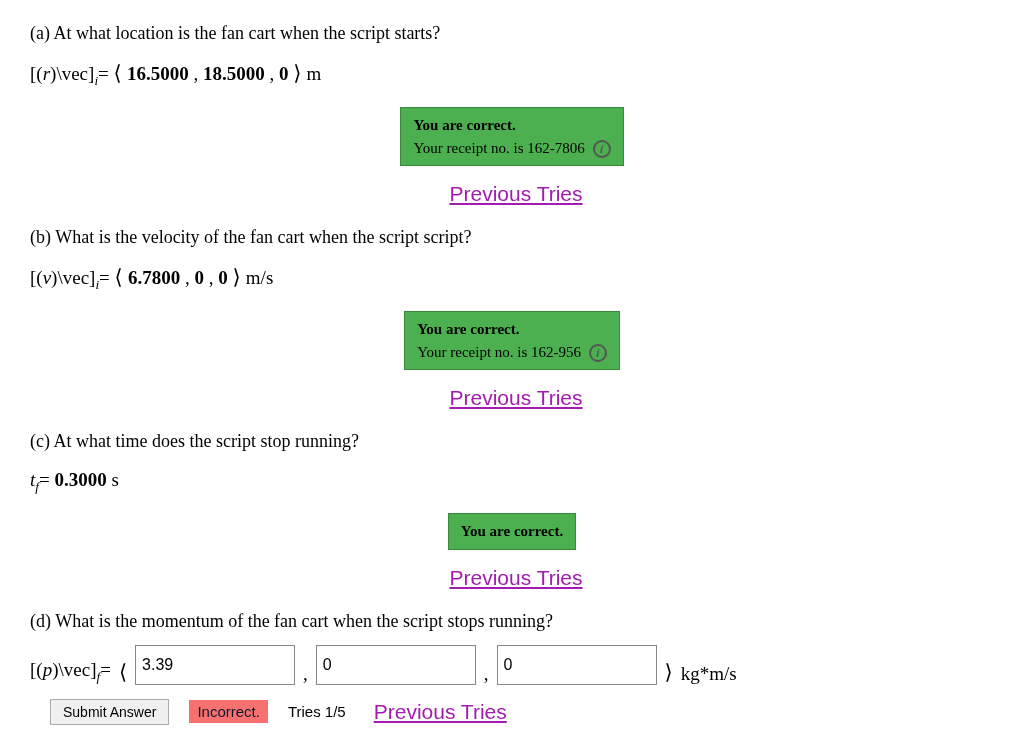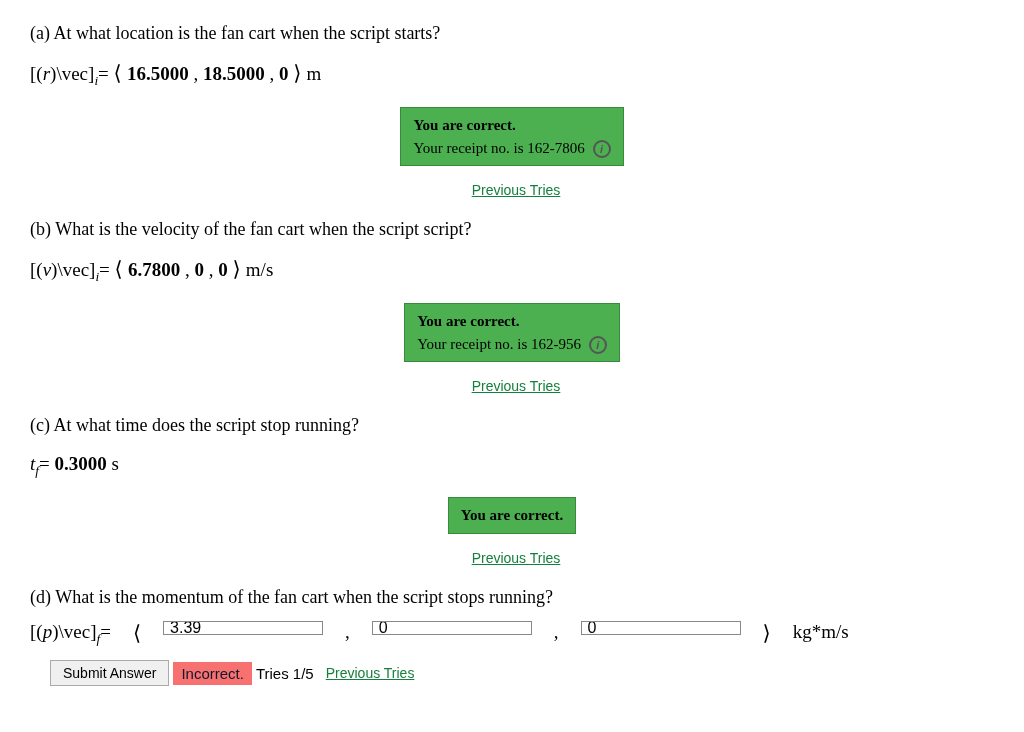--- a/index.html
+++ b/index.html
@@ -34,23 +34,23 @@
       font-size: 15px;
       line-height: 1.5;
     }
     .correct-box .correct-title {
       font-weight: bold;
     }
     .correct-box .receipt-line {
       font-weight: normal;
     }
     .prev-tries-link {
-      color: #15803d;
+      color: #a21caf;
       text-decoration: underline;
-      font-size: 14px;
+      font-size: 21px;
       margin-left: 8px;
       font-family: Arial, sans-serif;
       cursor: pointer;
     }
     .help-icon {
       display: inline-flex;
       align-items: center;
       justify-content: center;
       width: 18px;
       height: 18px;
@@ -74,36 +74,36 @@
     .subscript {
       font-size: 0.7em;
       vertical-align: sub;
     }
     .angle-bracket {
       font-size: 1.1em;
     }
     
     .input-row {
       display: flex;
-      align-items: flex-start;
-      gap: 22px;
+      align-items: flex-end;
+      gap: 8px;
       margin-bottom: 14px;
       font-size: 19px;
     }
     .input-row input[type="text"] {
       border: 1px solid #888;
       padding: 2px 6px;
       font-size: 16px;
       width: 160px;
-      height: 14px;
+      height: 40px;
     }
     .submit-row {
       display: flex;
       align-items: center;
-      gap: 4px;
+      gap: 20px;
       margin-top: 4px;
       padding-left: 20px;
     }
     .submit-btn {
       border: 1px solid #aaa;
       background: #f0f0f0;
       padding: 4px 12px;
       font-size: 14px;
       font-family: Arial, sans-serif;
       cursor: pointer;

